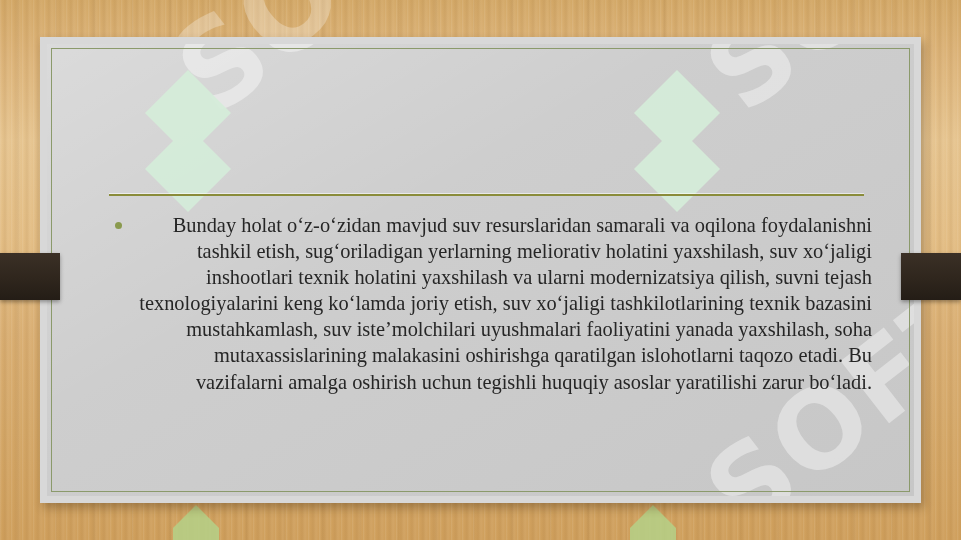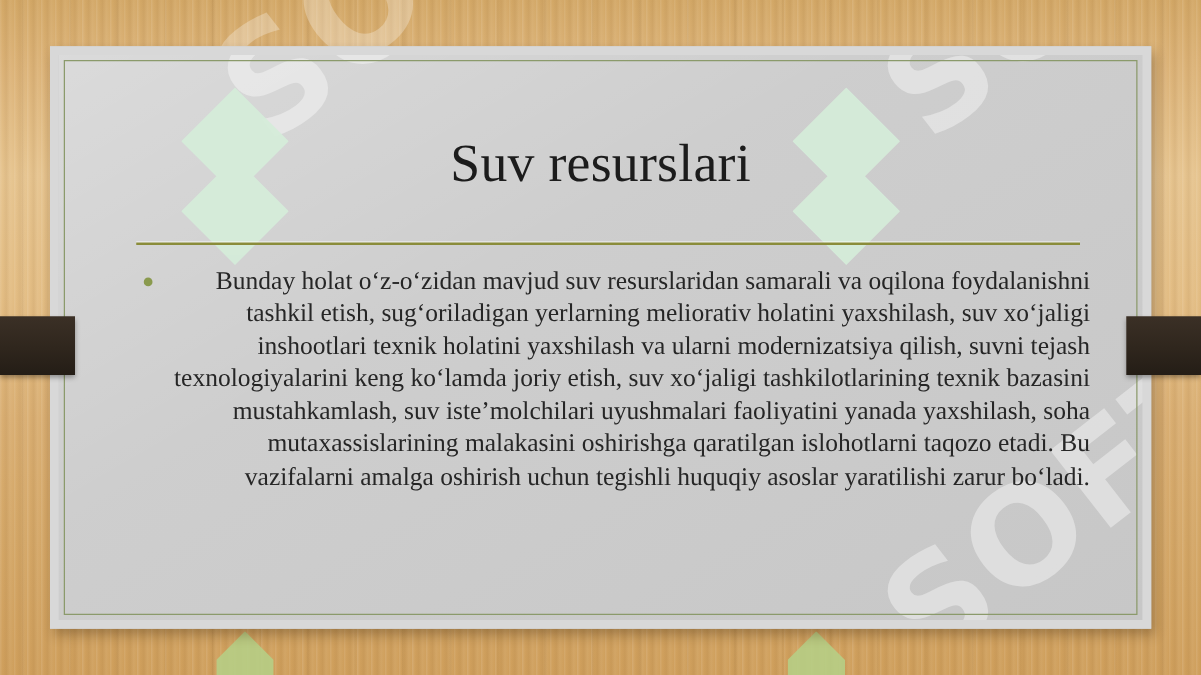--- a/index.html
+++ b/index.html
@@ -234,21 +234,20 @@
       <div class="wm-slide" id="wm-slide-3">SOFT</div>
       <div class="wm-slide" id="wm-slide-2">SOFT</div>
 
       <svg class="wm-zigzag" id="wm-zigzag-left" viewBox="0 0 86 150">
         <path d="M43 0 L86 43 L58 71 L86 99 L43 142 L0 99 L28 71 L0 43 Z" fill="#d5edda"></path>
       </svg>
       <svg class="wm-zigzag" id="wm-zigzag-right" viewBox="0 0 86 150">
         <path d="M43 0 L86 43 L58 71 L86 99 L43 142 L0 99 L28 71 L0 43 Z" fill="#d5edda"></path>
       </svg>
 
-      <div id="slide-title">Suv resurslari</div>
 
       <div id="title-divider"></div>
 
       <ul id="body-list">
         <li>
           <span class="bullet-dot"></span>
           <span>Bunday holat o‘z-o‘zidan mavjud suv resurslaridan samarali va oqilona foydalanishni tashkil etish, sug‘oriladigan yerlarning meliorativ holatini yaxshilash, suv xo‘jaligi inshootlari texnik holatini yaxshilash va ularni modernizatsiya qilish, suvni tejash texnologiyalarini keng ko‘lamda joriy etish, suv xo‘jaligi tashkilotlarining texnik bazasini mustahkamlash, suv iste’molchilari uyushmalari faoliyatini yanada yaxshilash, soha mutaxassislarining malakasini oshirishga qaratilgan islohotlarni taqozo etadi. Bu vazifalarni amalga oshirish uchun tegishli huquqiy asoslar yaratilishi zarur bo‘ladi.</span>
         </li>
       </ul>
 

